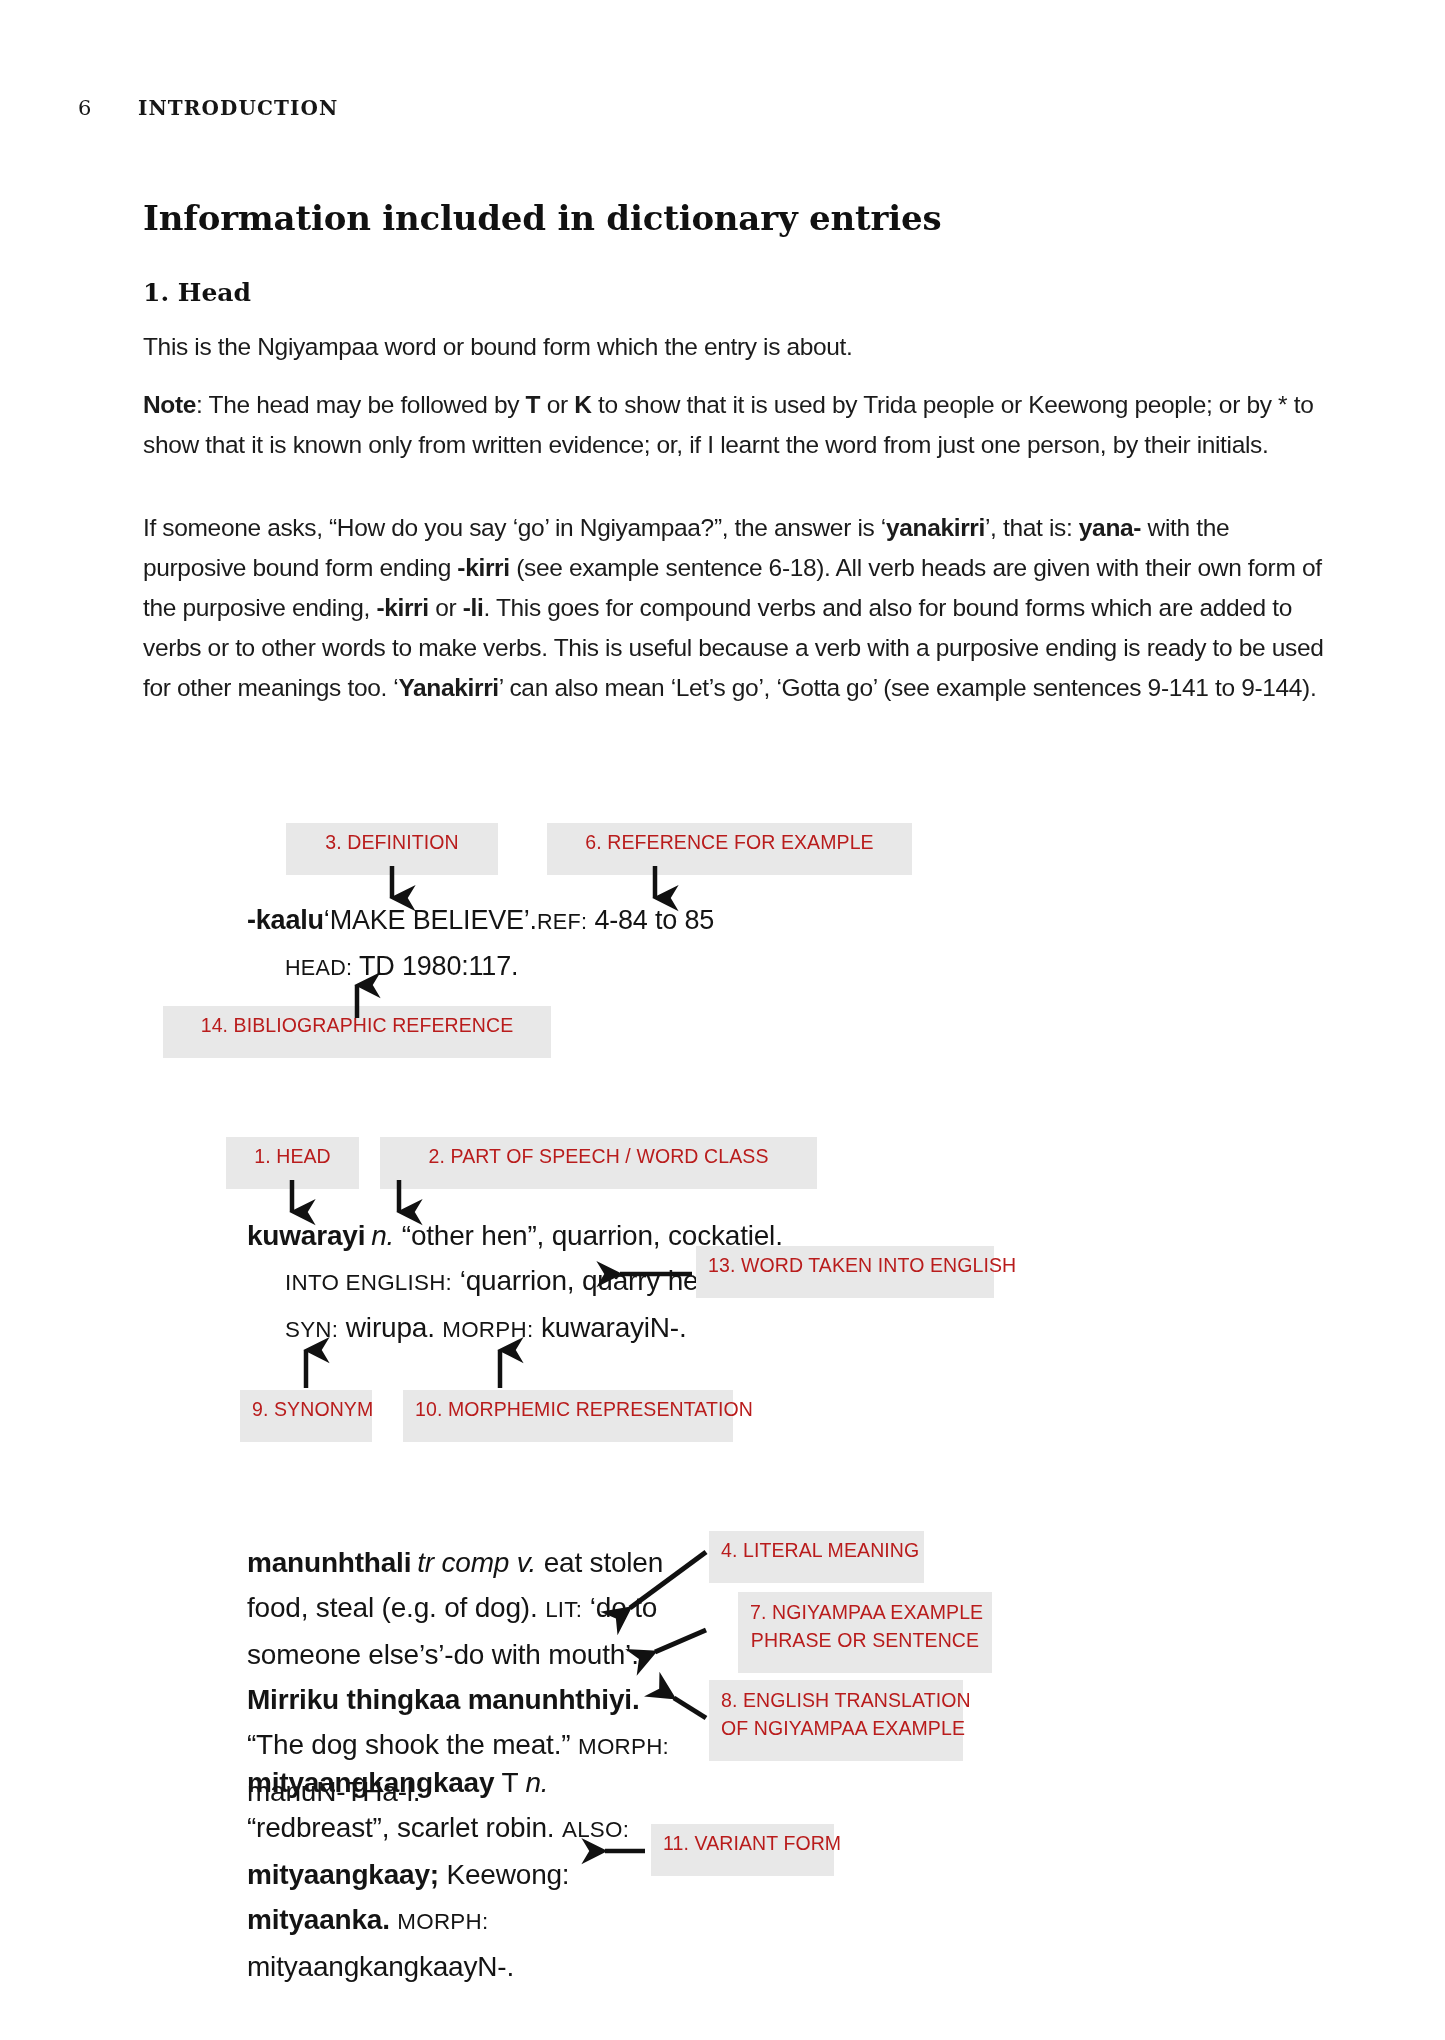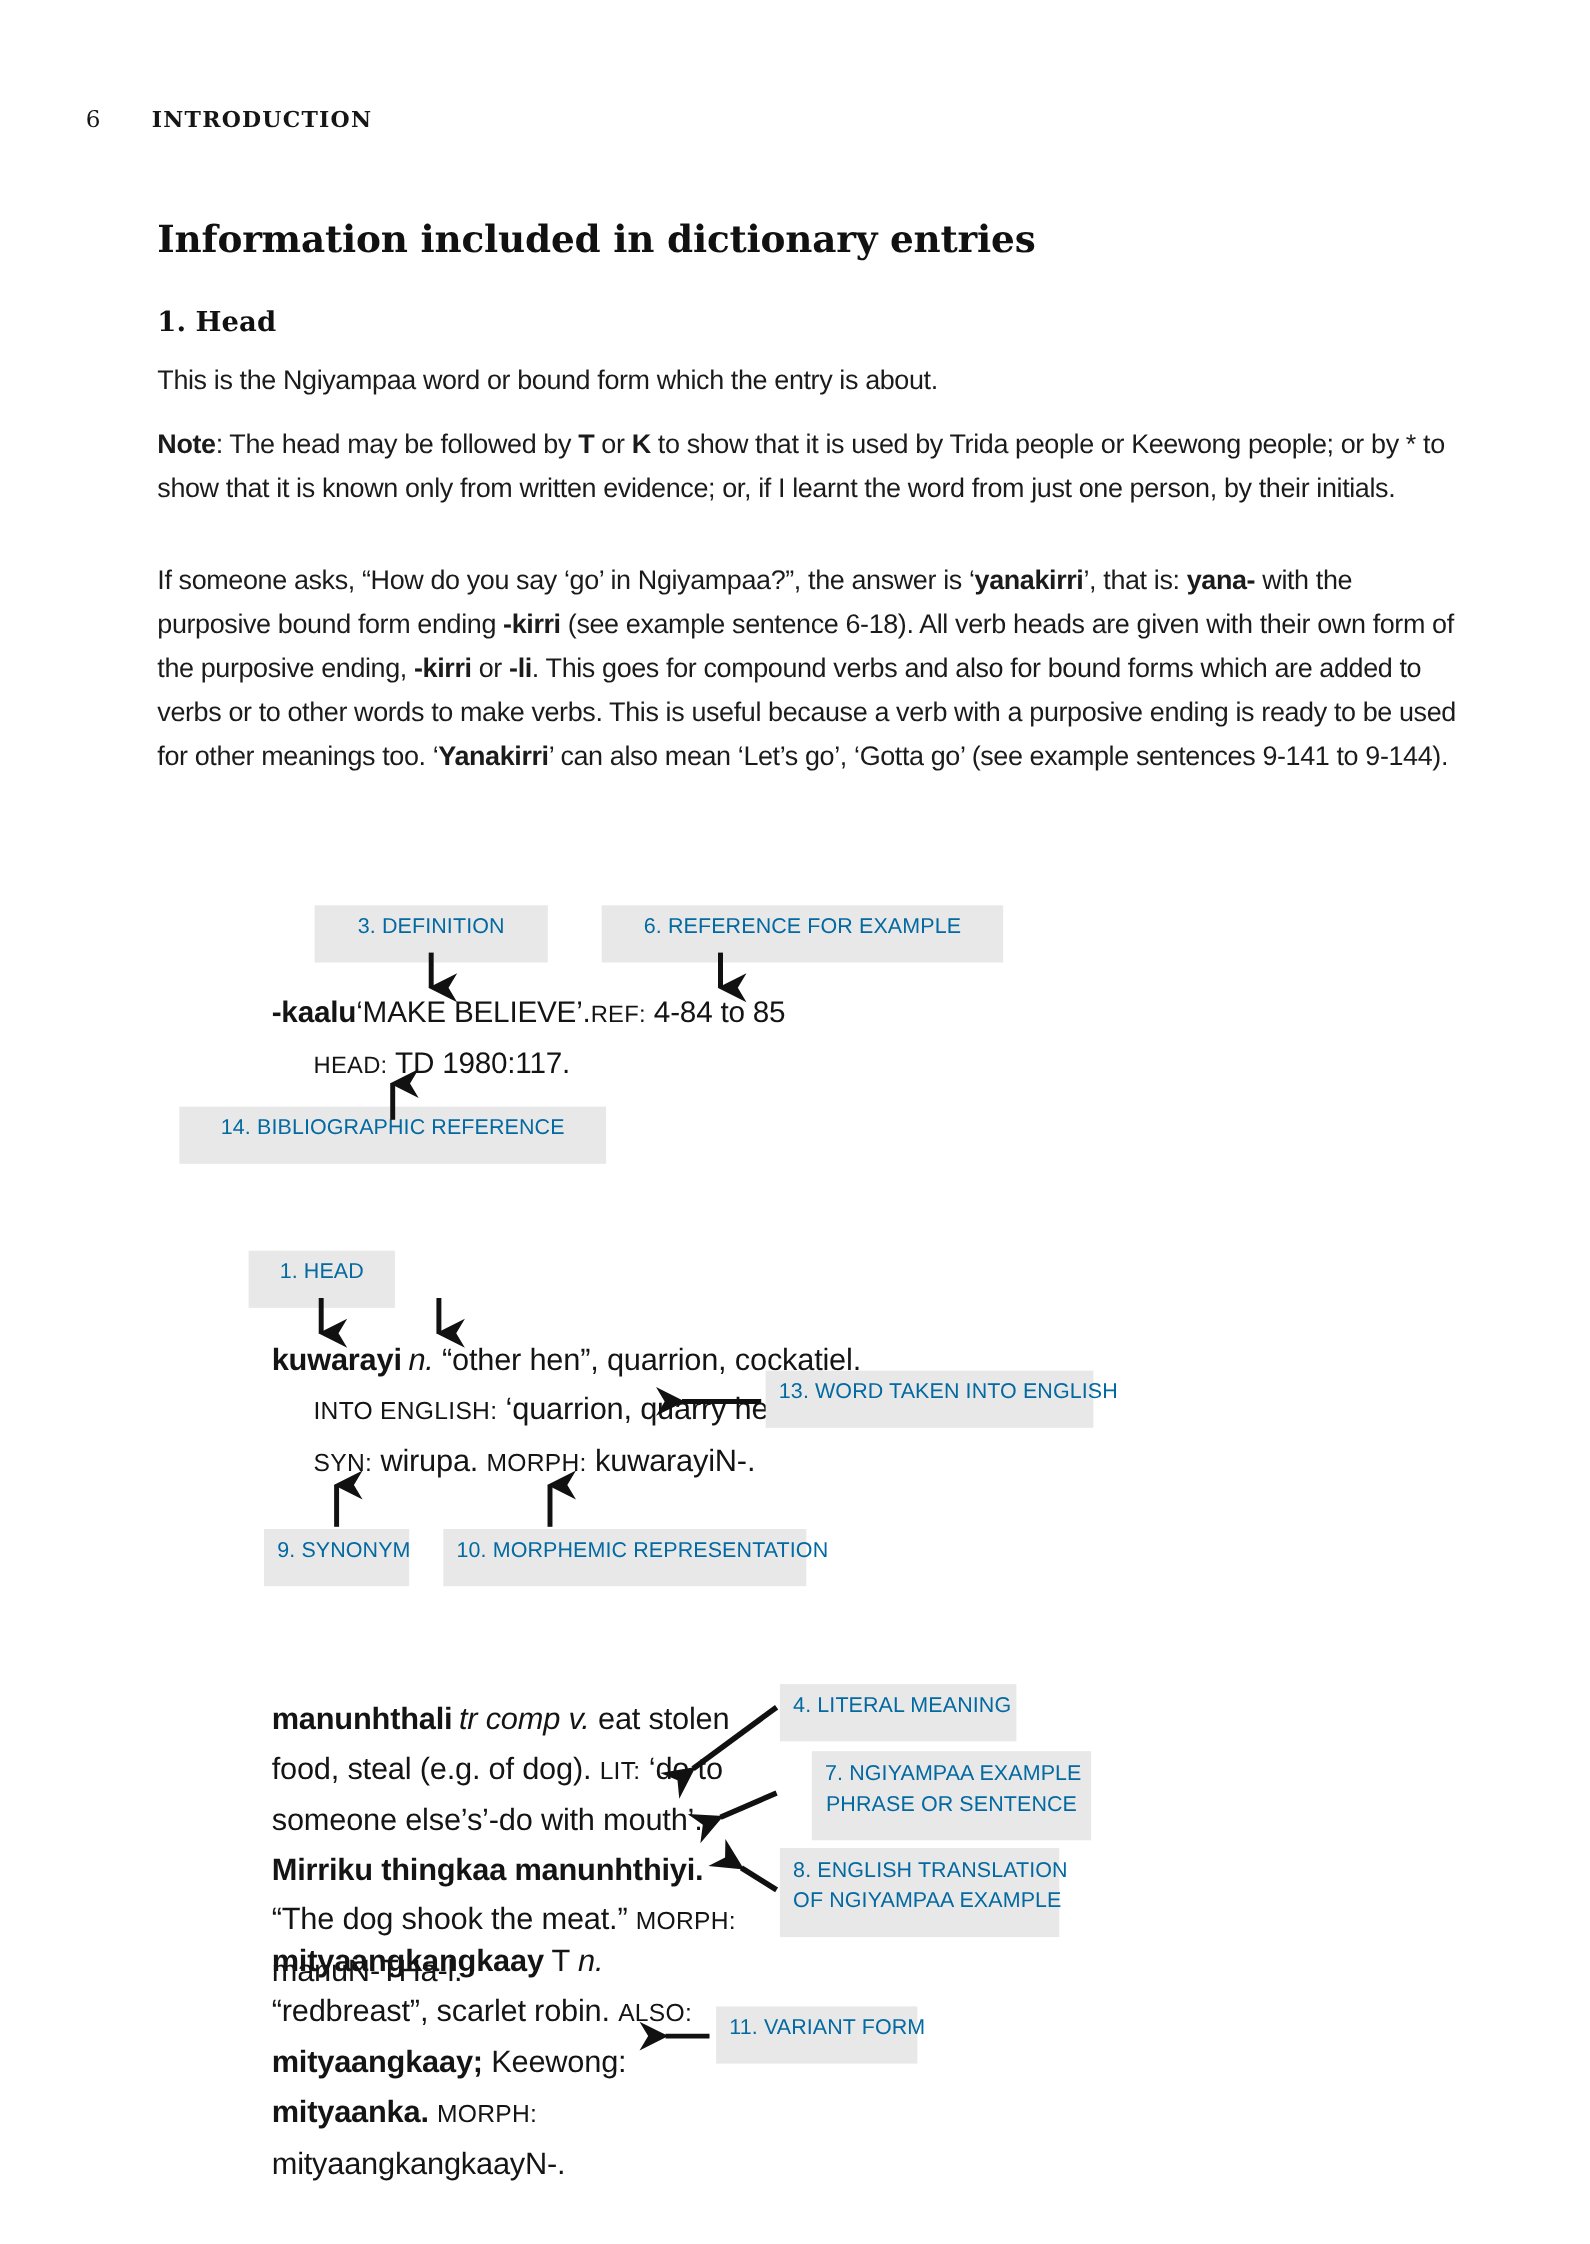--- a/index.html
+++ b/index.html
@@ -79,21 +79,21 @@
   .para b { font-weight: 700; }
 
   #para-1 { position: absolute; top: 327px; left: 143px; width: 1180px; }
   #para-2 { position: absolute; top: 385px; left: 143px; width: 1185px; }
   #para-3 { position: absolute; top: 508px; left: 143px; width: 1190px; }
 
   
   .chip {
     position: absolute;
     background: #e8e8e8;
-    color: #0369a1;
+    color: #b91c1c;
     font-family: "Liberation Sans", sans-serif;
     font-size: 19.5px;
     letter-spacing: 0.1px;
     line-height: 27px;
     padding: 6px 12px 19px 12px;
     white-space: pre;
     text-align: center;
     box-sizing: border-box;
   }
   .chip.two-line { line-height: 28px; }
@@ -150,20 +150,21 @@
     </div>
     <div style="padding-left:38px;">
       <span class="sc">HEAD:</span><span> TD 1980:117.</span>
     </div>
   </div>
 
   <div class="chip" style="left:163px; top:1006px; width:388px;">14. BIBLIOGRAPHIC REFERENCE</div>
 
   <div class="chip" style="left:226px; top:1137px; width:133px;">1. HEAD</div>
 
+  <div class="chip" style="left:380px; top:1137px; width:437px;">2. PART OF SPEECH / WORD CLASS</div>
 
   <div class="entry" style="left:247px; top:1213px; width:780px; font-size:28px; line-height:45px;">
     <div>
       <span class="lead">kuwarayi</span><span class="pos" style="margin-left:6px;">n.</span><span> “other hen”, quarrion, cockatiel.</span>
     </div>
     <div style="padding-left:38px;">
       <span class="sc">INTO ENGLISH:</span><span> ‘quarrion, quarry hen’.</span>
     </div>
     <div style="padding-left:38px;">
       <span class="sc">SYN:</span><span> wirupa. </span><span class="sc">MORPH:</span><span> kuwarayiN-.</span>

